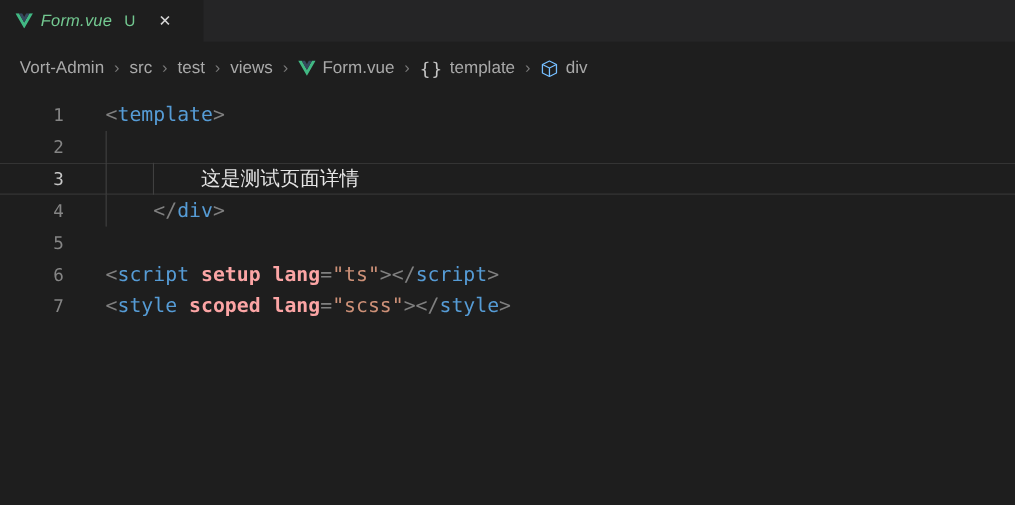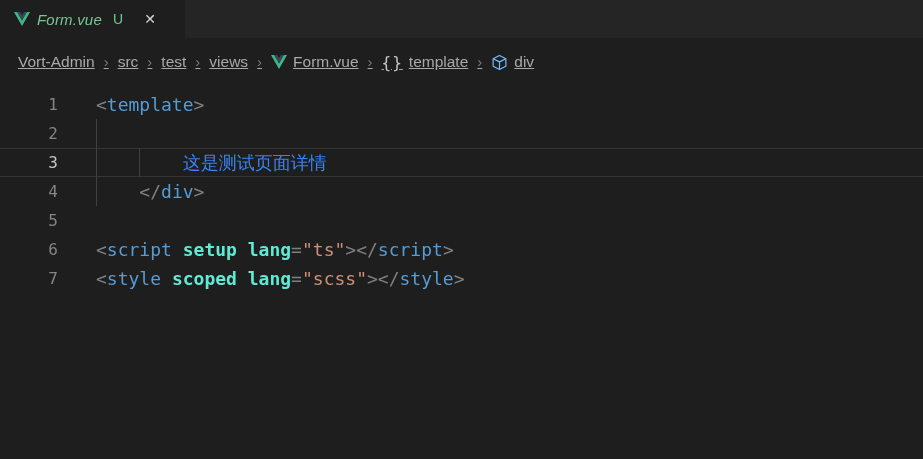--- a/index.html
+++ b/index.html
@@ -49,21 +49,20 @@
 
   
   .breadcrumbs {
     height:48px;
     display:flex; align-items:center;
     padding-left:18px;
     color:#a9a9a9;
     font-size:15.5px;
     gap:9px;
     white-space:nowrap;
-    text-decoration:underline;
   }
   .crumb { display:flex; align-items:center; gap:6px; cursor:pointer; }
   .crumb-sep { color:#7a7a7a; font-size:15px; padding:0 0 2px 0; }
   .crumb .sym-braces { color:#c5c5c5; font-size:16px; font-family:"DejaVu Sans Mono", monospace; letter-spacing:1px; }
   .crumb svg { display:block; }
 
   
   .editor {
     position:relative;
     padding-top:4px;
@@ -95,23 +94,23 @@
     flex:1 1 auto;
   }
   .indent-guide {
     position:absolute;
     top:0; bottom:0;
     width:1px;
     background:#404040;
   }
   .tok-punct { color:#808080; }
   .tok-tag   { color:#569cd6; }
-  .tok-attr  { color:#5eead4; font-weight:bold; }
+  .tok-attr  { color:#fca5a5; font-weight:bold; }
   .tok-str   { color:#ce9178; }
-  .tok-text  { color:#3b82f6; }
+  .tok-text  { color:#e5e5e5; }
 </style>
 </head>
 <body>
 
 <div class="tabbar">
   <div class="tab">
     <span class="tab-icon">
       <svg width="16" height="14" viewBox="0 0 256 221" xmlns="http://www.w3.org/2000/svg">
         <path fill="#41B883" d="M0 0h51l77 133L205 0h51L128 221z"></path>
         <path fill="#35495E" d="M51 0h47l30 52L158 0h47l-77 133z"></path>

